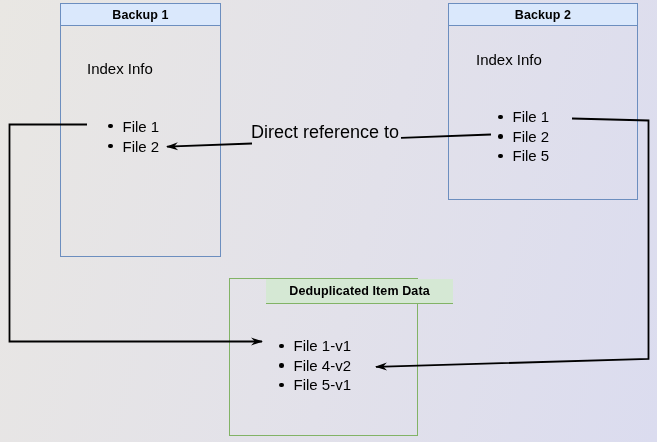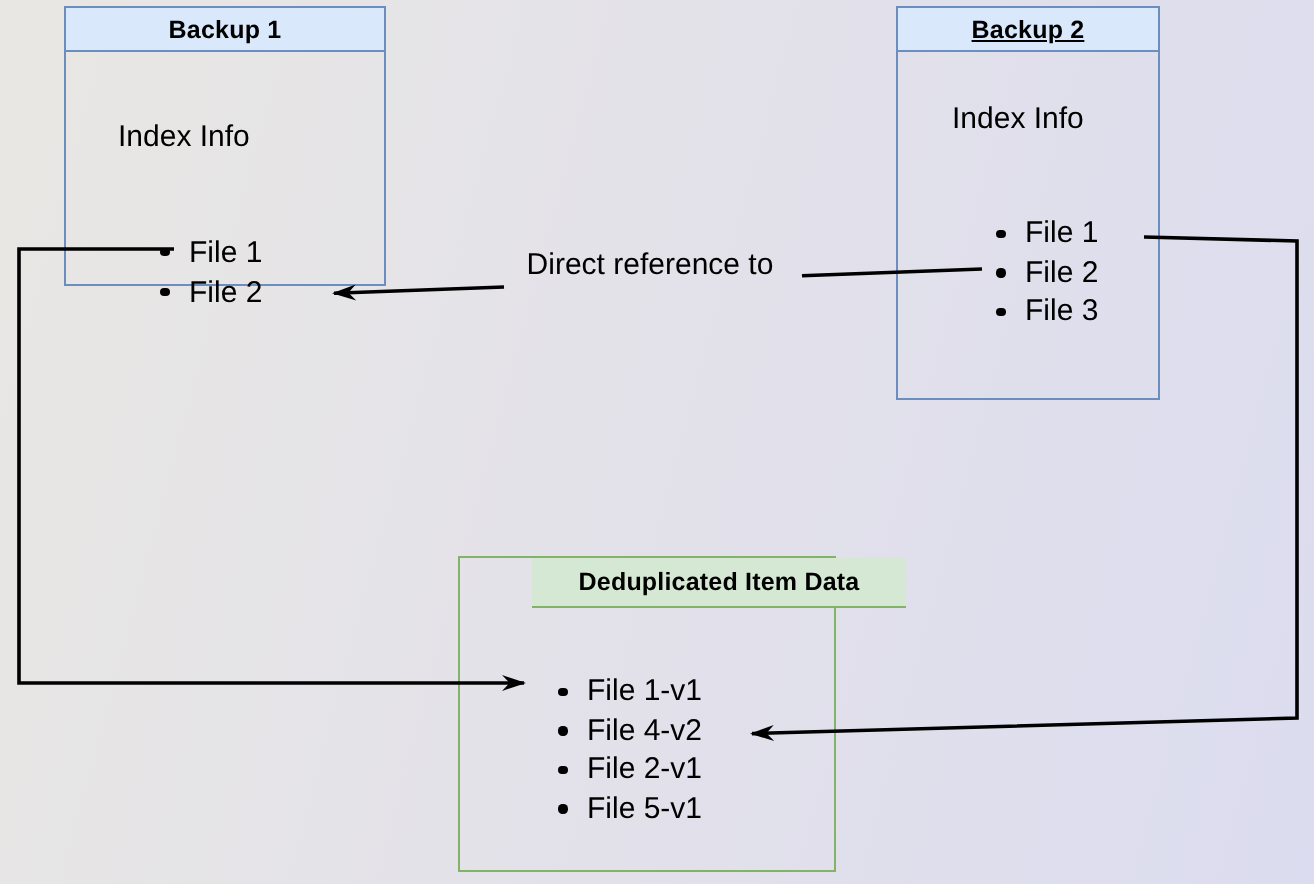--- a/index.html
+++ b/index.html
@@ -24,76 +24,72 @@
   .box.green .box-header{height:25px; line-height:25px; background:var(--box-green-fill); border-bottom:1.6px solid var(--box-green-border);margin-left:36px;}
   .section-label{position:absolute; font-size:15px; white-space:nowrap;}
   .file-list{position:absolute;}
   .file-row{display:flex; align-items:center; white-space:nowrap;}
   .file-row.h20{height:20px;} .file-row.h195{height:19.5px;}
   .bullet{width:4.5px; height:4.5px; border-radius:50%; background:var(--line-color); margin-right:10px; flex:0 0 auto;}
   .file-text{font-size:15px;}
   .arrows{position:absolute; left:0; top:0; width:657px; height:442px; pointer-events:none;}
   .edge-label{
     position:absolute; left:240px; top:125px; width:170px; text-align:center;
-    font-size:15px; line-height:15.3px; white-space:nowrap;
+    font-size:18px; line-height:15.3px; white-space:nowrap;
   }
 </style>
 </head>
 <body>
 
 <div class="canvas">
 
-  <div class="box blue" style="left:32px; top:3px; width:161px; height:140px;">
+  <div class="box blue" style="left:60px; top:3px; width:161px; height:254px;">
     <div class="box-header">Backup 1</div>
     <div class="section-label" style="left:26px; top:56px;">Index Info</div>
     <div class="file-list" style="left:47px; top:112px;">
       <div class="file-row h20">
         <span class="bullet"></span>
         <span class="file-text">File 1</span>
       </div>
       <div class="file-row h20">
         <span class="bullet"></span>
         <span class="file-text">File 2</span>
       </div>
     </div>
   </div>
 
-  <div class="box blue" style="left:448px; top:3px; width:132px; height:197px;text-decoration:underline;">
+  <div class="box blue" style="left:448px; top:3px; width:190px; height:197px;">
     <div class="box-header">Backup 2</div>
     <div class="section-label" style="left:27px; top:47px;">Index Info</div>
     <div class="file-list" style="left:49px; top:103px;">
       <div class="file-row h195">
         <span class="bullet"></span>
         <span class="file-text">File 1</span>
       </div>
       <div class="file-row h195">
         <span class="bullet"></span>
         <span class="file-text">File 2</span>
       </div>
       <div class="file-row h195">
         <span class="bullet"></span>
-        <span class="file-text">File 3</span>
+        <span class="file-text">File 5</span>
       </div>
     </div>
   </div>
 
   <div class="box green" style="left:229px; top:278px; width:189px; height:158px;">
     <div class="box-header">Deduplicated Item Data</div>
     <div class="file-list" style="left:49px; top:57px;">
       <div class="file-row h195">
         <span class="bullet"></span>
         <span class="file-text">File 1-v1</span>
       </div>
       <div class="file-row h195">
         <span class="bullet"></span>
         <span class="file-text">File 4-v2</span>
-      </div>
-      <div class="file-row h195">
-        <span class="bullet"></span>
-        <span class="file-text">File 2-v1</span>
       </div>
       <div class="file-row h195">
         <span class="bullet"></span>
         <span class="file-text">File 5-v1</span>
       </div>
     </div>
   </div>
 
   <svg class="arrows" viewBox="0 0 657 442">
     <defs>

